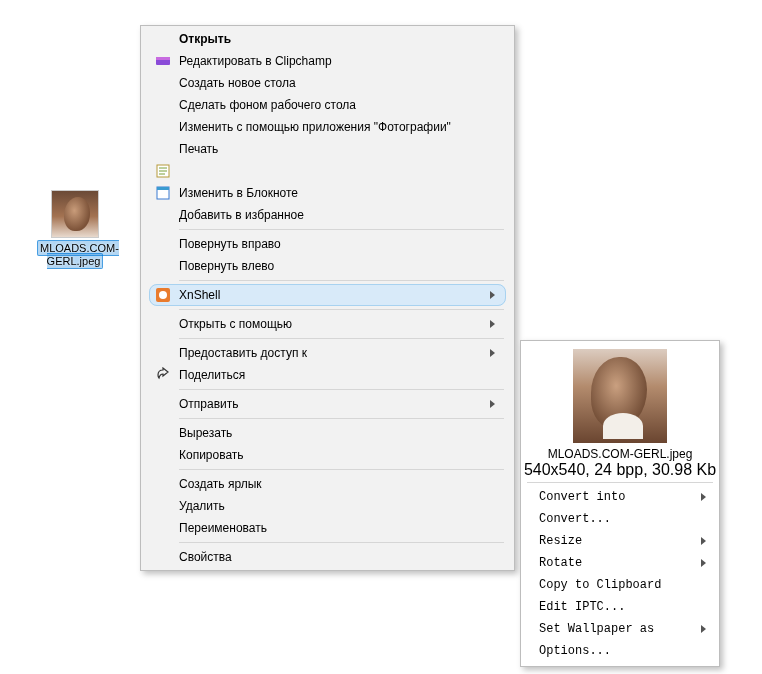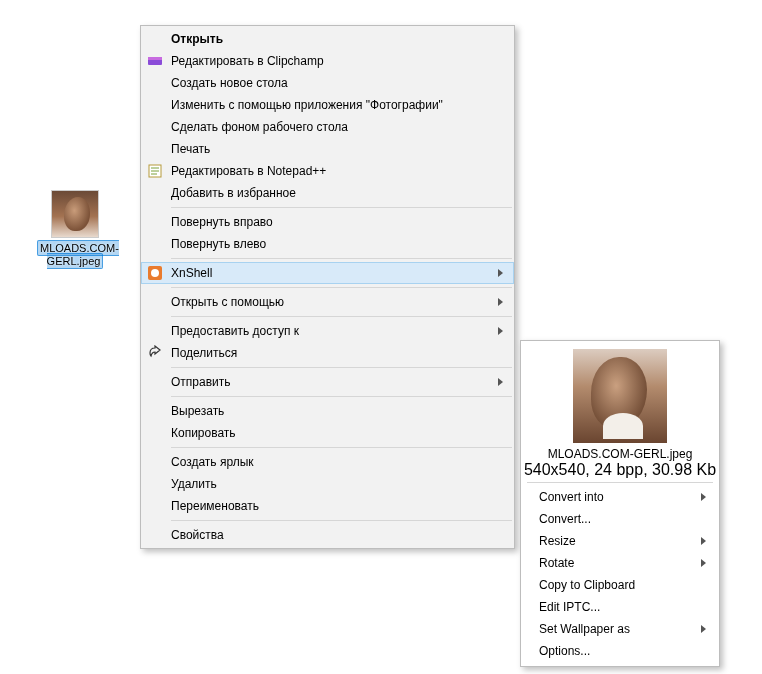--- a/index.html
+++ b/index.html
@@ -49,39 +49,40 @@
     border:1px solid rgba(0,120,215,0.6);
     border-radius:2px;
     padding:1px 2px;
   }
   
   .menu {
     position: absolute;
     background: #f2f2f2;
     border: 1px solid #bdbdbd;
     box-shadow: 3px 3px 6px rgba(0,0,0,0.25);
-    padding: 2px 0;
+    padding: 2px 8px;
   }
   .menu.main {
     left: 140px;
     top: 25px;
     width: 375px;
   }
   .menu-row {
     display: flex;
     align-items: center;
     height: 22px;
     padding: 0 28px 0 30px;
     position: relative;
     white-space: nowrap;
   }
   .menu-row.hover {
     background: #d8eaf9;
     outline: 1px solid #a8d2f0;
     outline-offset: -1px;
+    border-radius: 8px;
   }
   .menu-row .lbl { flex: 1; }
   .menu-row.bold .lbl { font-weight: 700; }
   .menu-sep {
     height: 1px;
     background: #d6d6d6;
     margin: 3px 2px 3px 30px;
   }
   .chev {
     position: absolute;
@@ -97,21 +98,21 @@
   }
   
   .menu.sub {
     left: 520px;
     top: 340px;
     width: 200px;
     background: #ffffff;
     font-size: 12px;
     padding: 4px 2px;
   }
-  .sub .menu-row { height: 22px; padding: 0 22px 0 16px; }
+  .sub .menu-row { height: 22px; padding: 0 22px 0 16px; font-family: Liberation Mono, monospace; }
   .sub .menu-sep { margin: 3px 4px; }
   .sub-preview {
     padding: 4px 0 2px;
     text-align: center;
   }
   .sub-preview .thumb-lg {
     width: 94px; height: 94px;
     margin: 0 auto 4px;
     background: linear-gradient(180deg,#dcccc0 0%, #b38b6d 40%, #6a4530 100%);
     position: relative;
@@ -155,39 +156,47 @@
           <rect x="1" y="4" width="14" height="3" fill="#c76be0"></rect>
         </svg>
     </span>
     <span class="lbl">Редактировать в Clipchamp</span>
   </div>
 
   <div class="menu-row">
       <span class="lbl">Создать новое стола</span>
     </div>
   <div class="menu-row">
+      <span class="lbl">Сделать фоном рабочего стола</span>
+    </div>
+  <div class="menu-row">
       <span class="lbl">Изменить с помощью приложения "Фотографии"</span>
-    </div>
-  <div class="menu-row">
-      <span class="lbl">Сделать фоном рабочего стола</span>
     </div>
   <div class="menu-row">
       <span class="lbl">Печать</span>
     </div>
 
   <div class="menu-row">
     <span class="icon-slot">
       <svg width="16" height="16">
           <rect x="2" y="2" width="12" height="12" fill="#fff" stroke="#b59a3a"></rect>
           <path d="M4 5h8M4 8h8M4 11h6" stroke="#7aa03a"></path>
         </svg>
     </span>
-    <span class="lbl">Редактировать в Notepad++</span>
-  </div>
-
+  </div>
+
+  <div class="menu-row">
+    <span class="icon-slot">
+      <svg width="16" height="16">
+          <rect x="2" y="2" width="12" height="12" fill="#fff" stroke="#3a7ad1"></rect>
+          <rect x="2" y="2" width="12" height="3" fill="#3a9bd1"></rect>
+        </svg>
+    </span>
+    <span class="lbl">Изменить в Блокноте</span>
+  </div>
 
   <div class="menu-row">
       <span class="lbl">Добавить в избранное</span>
     </div>
 
   <div class="menu-sep"></div>
 
   <div class="menu-row">
       <span class="lbl">Повернуть вправо</span>
     </div>

